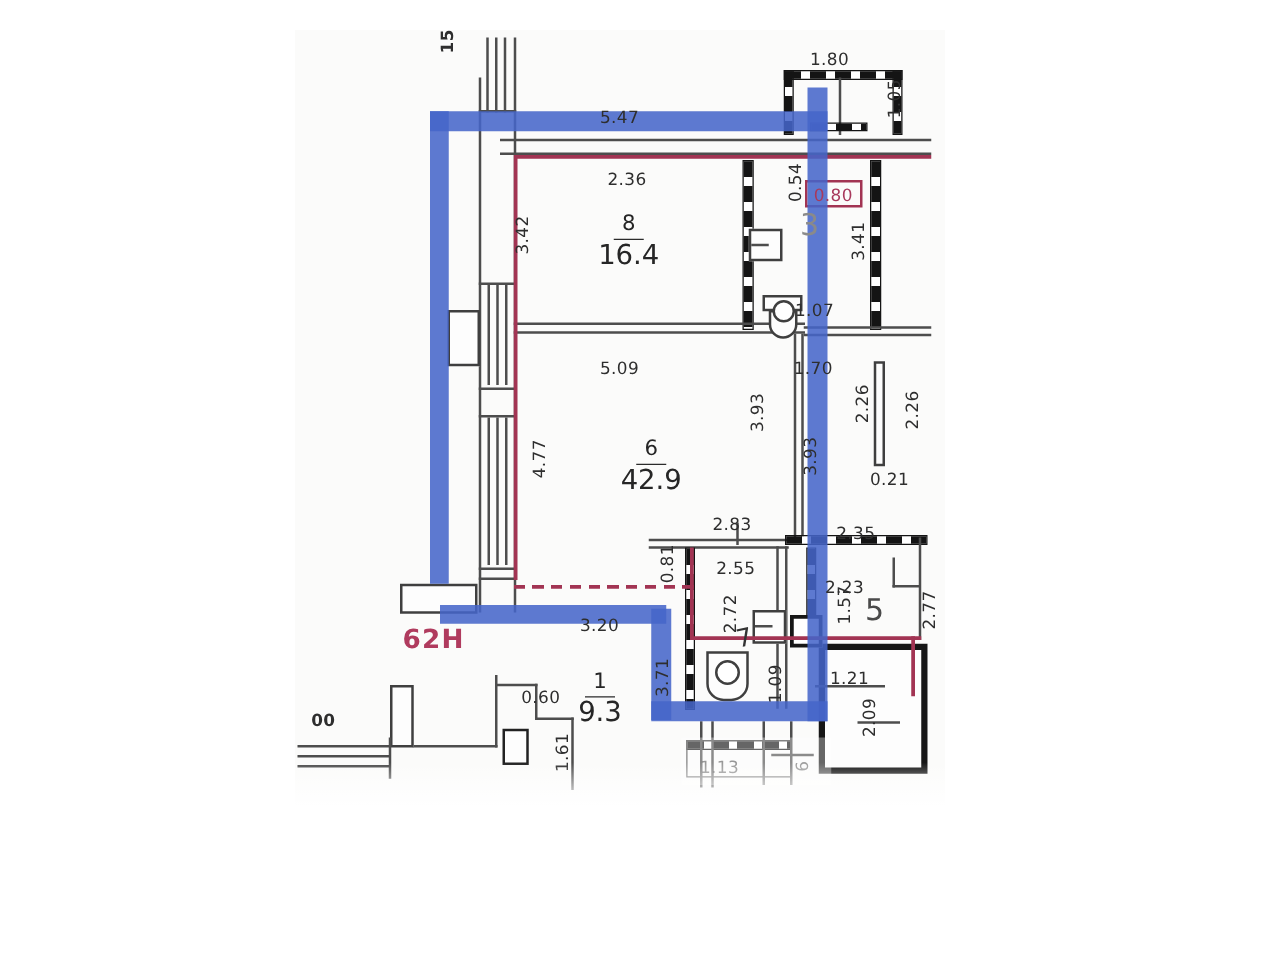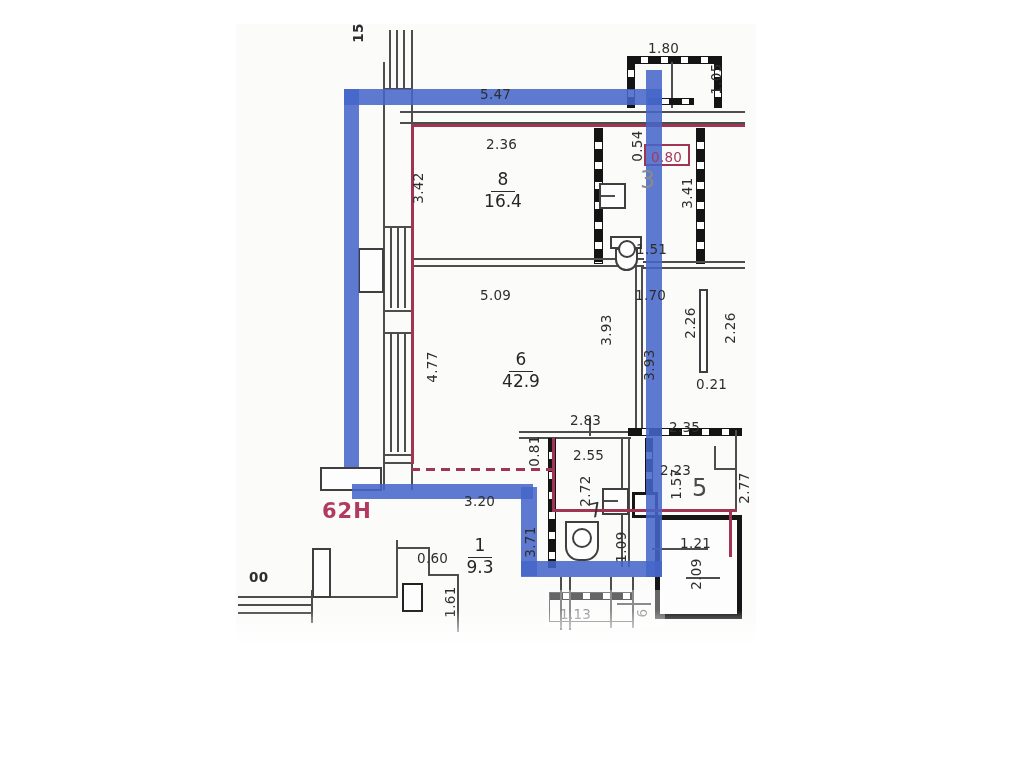--- a/index.html
+++ b/index.html
@@ -21,21 +21,21 @@
   .rl-dash{position:absolute;background:repeating-linear-gradient(90deg,#a23453 0 9px,rgba(255,255,255,0) 9px 15px);}
   
   .bl{position:absolute;background:#4565c9;opacity:0.87;}
   
   .dim{position:absolute;font-size:13.5px;color:#2e2e2e;letter-spacing:.3px;white-space:nowrap;}
   .vdim{position:absolute;width:42px;text-align:center;font-size:13.5px;color:#2e2e2e;
         letter-spacing:.3px;transform:rotate(-90deg);white-space:nowrap;}
   .red-t{color:#a8395c;}
   .room-label{position:absolute;text-align:center;color:#262626;line-height:1.15;}
   .room-num{display:inline-block;font-size:17px;border-bottom:1.6px solid #2b2b2b;padding:0 7px 1px;}
-  .room-area{font-size:17px;}
+  .room-area{font-size:22px;}
   .bignum{position:absolute;font-size:24px;}
   .unit{position:absolute;font-size:21px;font-weight:600;color:#b03b5e;letter-spacing:1px;}
   .fade{position:absolute;pointer-events:none;}
 </style>
 </head>
 <body>
 
 <div class="stage">
 
   <div class="lv" style="left:383px;top:62px;height:428px;"></div>
@@ -144,30 +144,30 @@
   <div class="bl" style="left:344px;top:89px;width:15px;height:378px;"></div>
   <div class="bl" style="left:646px;top:70px;width:16px;height:507px;"></div>
   <div class="bl" style="left:352px;top:484px;width:181px;height:15px;"></div>
   <div class="bl" style="left:521px;top:487px;width:16px;height:89px;"></div>
   <div class="bl" style="left:521px;top:561px;width:141px;height:16px;"></div>
 
   <div class="dim" style="left:480px;top:86px;">5.47</div>
   <div class="dim" style="left:648px;top:40px;">1.80</div>
   <div class="dim" style="left:486px;top:136px;">2.36</div>
   <div class="dim red-t" style="left:651px;top:149px;">0.80</div>
-  <div class="dim" style="left:636px;top:241px;">1.51</div>
+  <div class="dim" style="left:636px;top:241px;">1.07</div>
   <div class="dim" style="left:480px;top:287px;">5.09</div>
   <div class="dim" style="left:635px;top:287px;">1.70</div>
   <div class="dim" style="left:696px;top:376px;">0.21</div>
   <div class="dim" style="left:570px;top:412px;">2.83</div>
   <div class="dim" style="left:669px;top:419px;">2.35</div>
   <div class="dim" style="left:573px;top:447px;">2.55</div>
   <div class="dim" style="left:660px;top:462px;">2.23</div>
   <div class="dim" style="left:464px;top:493px;">3.20</div>
-  <div class="dim" style="left:680px;top:535px;">1.21</div>
+  <div class="dim" style="left:664px;top:535px;">1.21</div>
   <div class="dim" style="left:417px;top:550px;">0.60</div>
   <div class="dim" style="left:560px;top:606px;opacity:.75;">1.13</div>
   <div class="dim" style="left:249px;top:569px;font-weight:600;">00</div>
 
   <div class="vdim" style="left:616px;top:138px;">0.54</div>
   <div class="vdim" style="left:666px;top:185px;">3.41</div>
   <div class="vdim" style="left:695px;top:71px;">1.05</div>
   <div class="vdim" style="left:397px;top:180px;">3.42</div>
   <div class="vdim" style="left:585px;top:322px;">3.93</div>
   <div class="vdim" style="left:628px;top:357px;">3.93</div>

